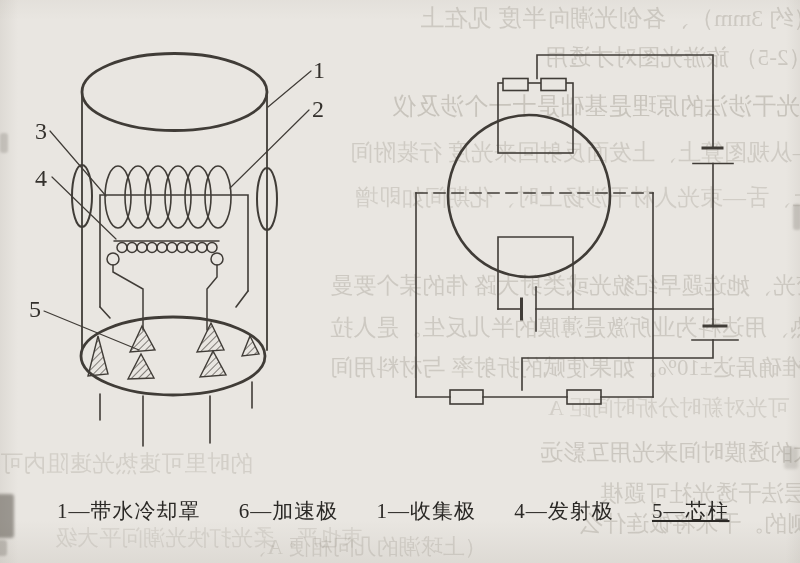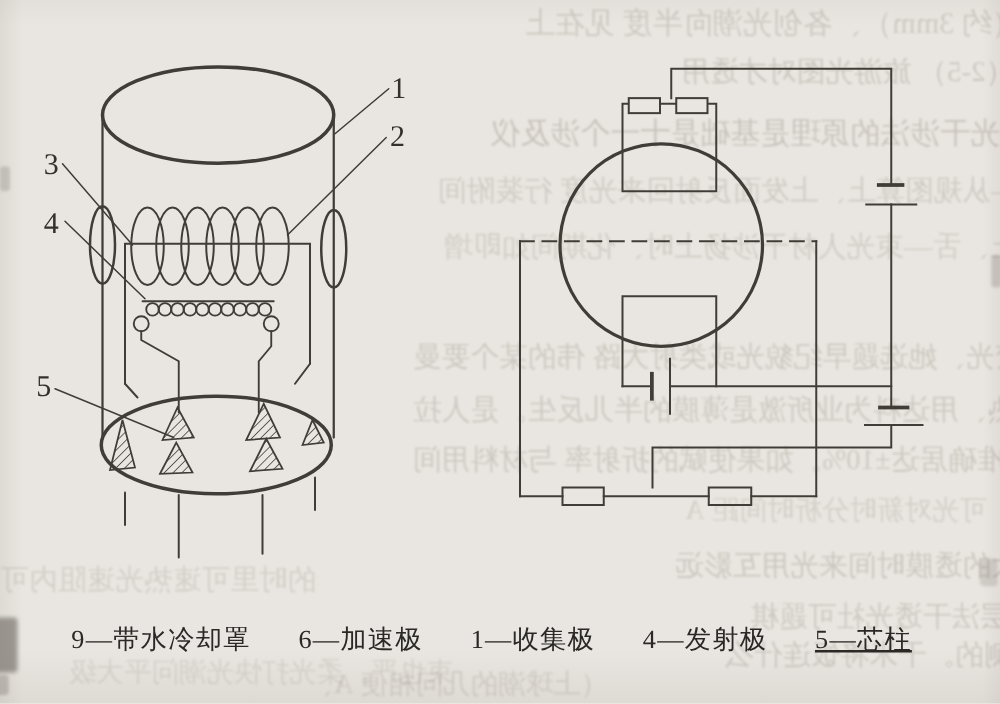--- a/index.html
+++ b/index.html
@@ -185,21 +185,21 @@
         <line x1="498" y1="309" x2="521.5" y2="309"></line>
         <line x1="521.5" y1="299" x2="521.5" y2="319" stroke-width="3"></line>
         <line x1="536" y1="287" x2="536" y2="331"></line>
         <line x1="536" y1="309" x2="713" y2="309"></line>
       </g>
     </g>
   </svg>
 
 
   <div class="legend">
-    <span>9—带水冷却罩</span>
+    <span>1—带水冷却罩</span>
     <span>6—加速极</span>
     <span>1—收集极</span>
     <span>4—发射极</span>
     <span>5—芯柱</span>
   </div>
 
   <div class="smudge" style="left:-4px;top:494px;width:18px;height:44px;background:#5f5a52;opacity:.55;filter:blur(1.5px);"></div>
   <div class="smudge" style="left:-3px;top:540px;width:10px;height:16px;background:#6b665e;opacity:.3;filter:blur(1.2px);"></div>
   <div class="smudge" style="left:0px;top:133px;width:8px;height:20px;background:#6b665e;opacity:.25;filter:blur(1.2px);"></div>
   <div class="smudge" style="left:793px;top:204px;width:8px;height:26px;background:#6b665e;opacity:.25;filter:blur(1.2px);"></div>

